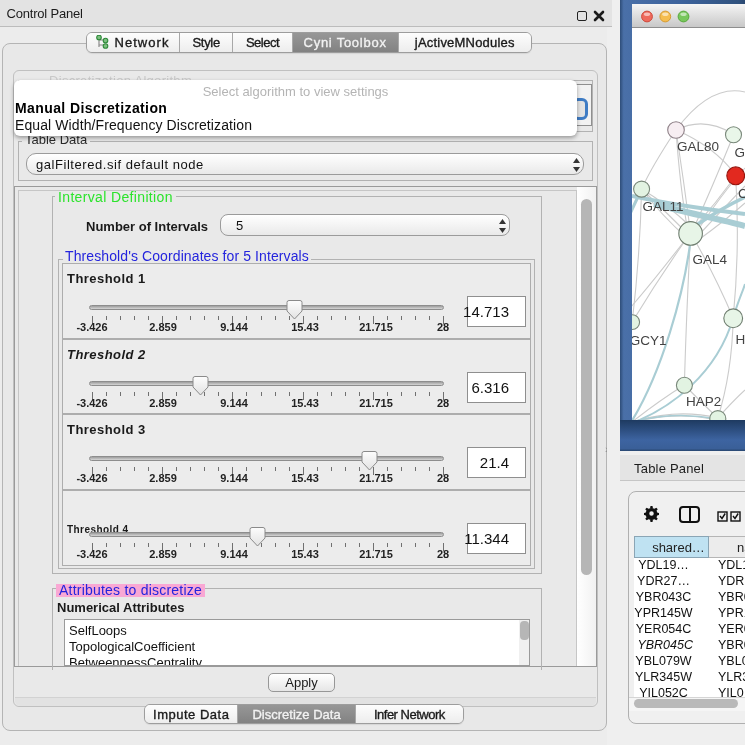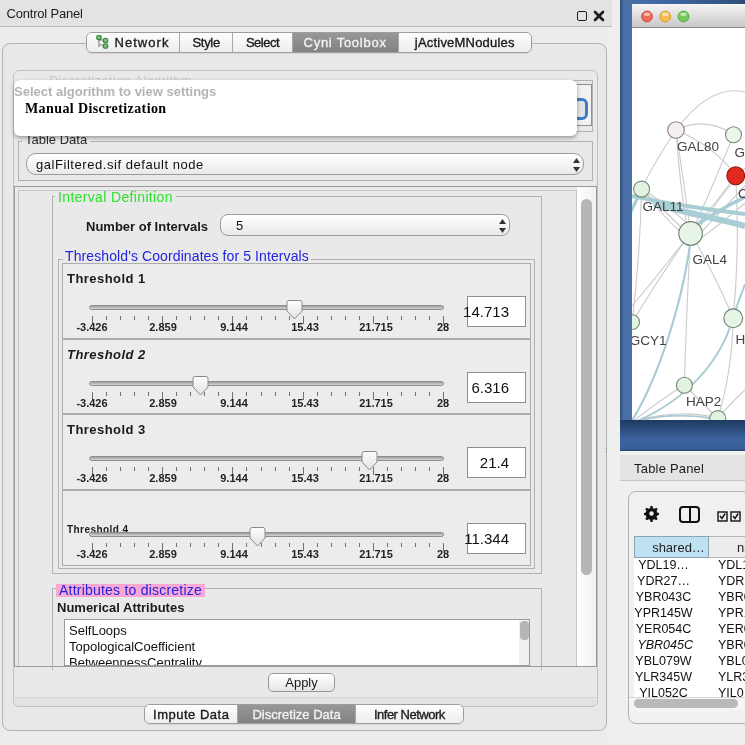--- a/index.html
+++ b/index.html
@@ -281,22 +281,23 @@
 
 <div class="abs" style="left:268px; top:673px; width:67px; height:19px; background:linear-gradient(#ffffff,#e6e6e6); border:1px solid #979797; border-radius:5px; font-size:13px; color:#1a1a1a; display:flex; align-items:center; justify-content:center;">Apply</div>
 
 <div class="abs" style="left:144px; top:704px; width:320px; height:20px; border:1px solid #9d9d9d; border-radius:6px; overflow:hidden; display:flex; box-shadow:0 1px 1px rgba(0,0,0,0.08);">
   <div class="tabseg" style="width:94px; letter-spacing:0.5px;">Impute Data</div>
   <div class="tabseg sel" style="width:118px;">Discretize Data</div>
   <div class="tabseg" style="width:108px; border-right:none; letter-spacing:-0.5px;">Infer Network</div>
 </div>
 
 <div class="abs" style="left:14px; top:80px; width:563px; height:56px; background:#ffffff; border-radius:6px; box-shadow:0 2px 4px rgba(0,0,0,0.35); z-index:50;">
-  <div style="height:20px; font-size:13px; font-weight:bold; color:#b4b4b4; line-height:24px;">Select algorithm to view settings</div>
-  <div style="height:18px; font-size:14px; font-weight:bold; letter-spacing:0.4px; color:#000; padding-left:11px; line-height:17px;font-family:Liberation Serif, serif;">Manual Discretization</div>
+  <div style="height:20px; font-size:13px; font-weight:normal; color:#b4b4b4; text-align:center; line-height:24px;">Select algorithm to view settings</div>
+  <div style="height:18px; font-size:14px; font-weight:bold; letter-spacing:0.4px; color:#000; padding-left:1px; line-height:17px;">Manual Discretization</div>
+  <div style="height:17px; font-size:14px; letter-spacing:0.1px; color:#111; padding-left:1px; line-height:15px;">Equal Width/Frequency Discretization</div>
 </div>
 
 <div class="abs" style="left:605px; top:443px; font-size:11px; color:#8a8a8a;">›</div>
 
 <div class="abs" style="left:607px; top:0; width:138px; height:745px; background:#efefef;"></div>
 
 <div class="abs" style="left:620px; top:0; width:125px; height:451px; background:linear-gradient(90deg,#2e4d78 0%,#4a70a8 3%,#3c629c 50%,#30527e 95%,#2b4971 100%);"></div>
 <div class="abs" style="left:620px; top:420px; width:125px; height:31px; background:linear-gradient(180deg,#1e3a60 0%,#2c4d7e 30%,#3d64a1 65%,#3a5f98 92%,#27456e 100%);"></div>
 
 <div class="abs" style="left:632px; top:4px; width:113px; height:24px; background:linear-gradient(#f5f5f5,#c8c8c8); border-bottom:1px solid #8e8e8e;"></div>

